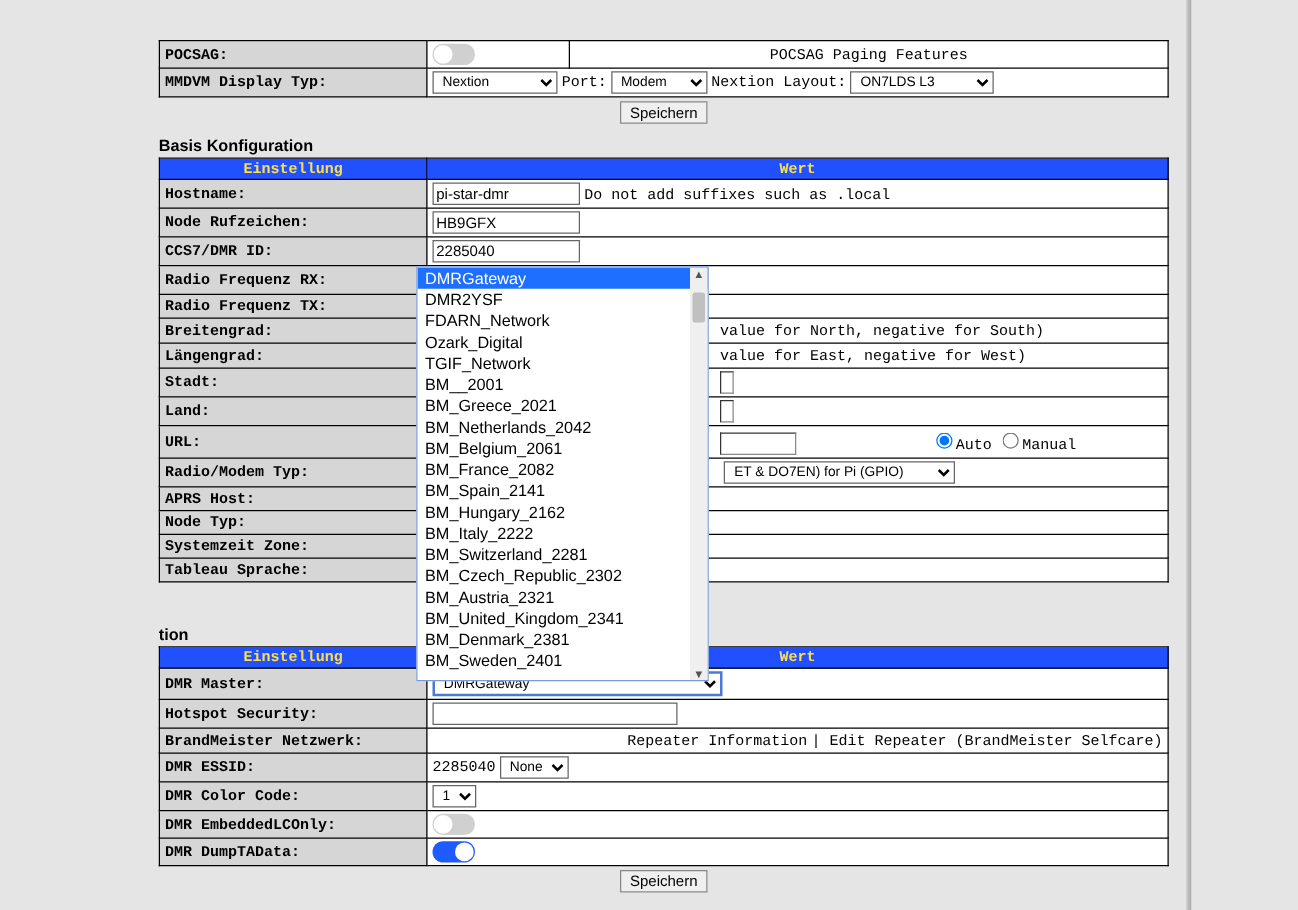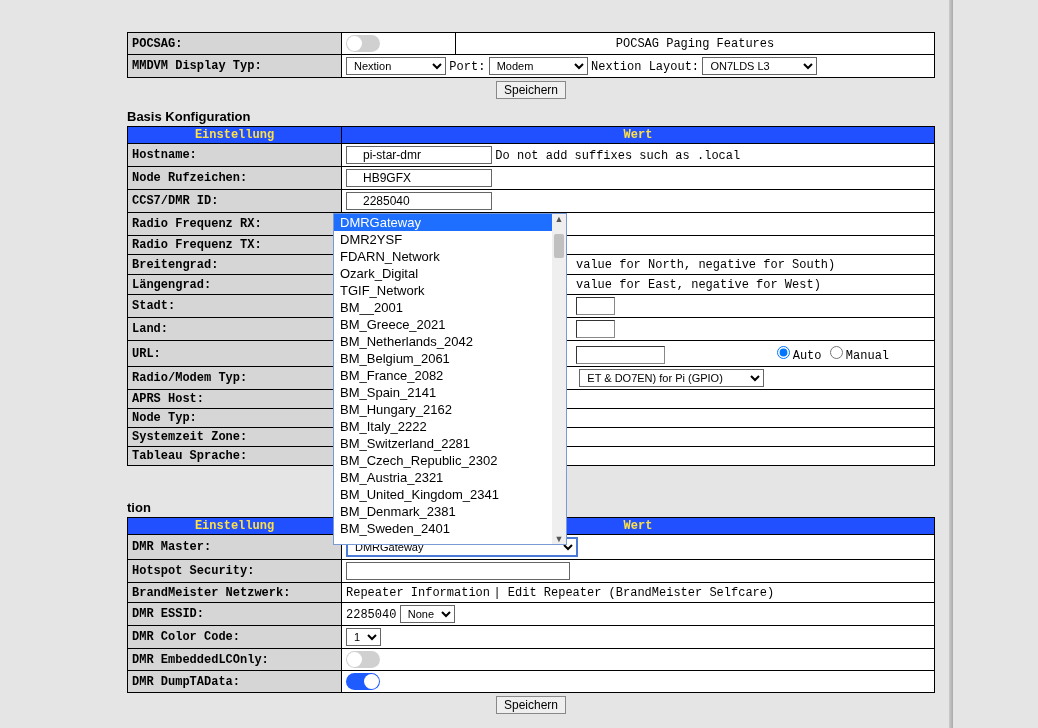--- a/index.html
+++ b/index.html
@@ -60,21 +60,21 @@
 button.speichern {
   font-family: inherit;
   font-size: 12px;
   padding: 1px 7px;
   background: #efefef;
   border: 1px solid #888;
 }
 select, input[type=text] {
   font-family: inherit;
   font-size: 12px;
-  padding: 1px 16px;
+  padding: 1px 2px;
   border: 1px solid #666;
 }
 .toggle {
   display: inline-block;
   width: 34px;
   height: 17px;
   border-radius: 9px;
   background: #d0d0d0;
   position: relative;
   vertical-align: middle;
@@ -185,21 +185,21 @@
     </td>
     <td style="text-align:center"><span class="mono">POCSAG Paging Features</span></td>
   </tr>
   <tr>
     <td class="label">MMDVM Display Typ:</td>
     <td colspan="2">
       <select class="sub-select" style="width:100px">
         <option>Nextion</option>
       </select>
       <span class="mono">Port:</span>
-      <select class="sub-select" style="width:99px">
+      <select class="sub-select" style="width:77px">
         <option>Modem</option>
       </select>
       <span class="mono">Nextion Layout:</span>
       <select class="sub-select" style="width:115px">
         <option>ON7LDS L3</option>
       </select>
     </td>
   </tr>
 </tbody>
       </table>
@@ -305,21 +305,21 @@
         <option>DMRGateway</option>
       </select>
     </td>
   </tr>
   <tr>
     <td class="label">Hotspot Security:</td>
     <td><input type="text" style="width: 190px;"></td>
   </tr>
   <tr>
     <td class="label">BrandMeister Netzwerk:</td>
-    <td style="text-align:left">
+    <td style="text-align:right">
       <span class="bm-link">Repeater Information</span>
       <span class="mono"> | </span>
       <span class="bm-link">Edit Repeater (BrandMeister Selfcare)</span>
     </td>
   </tr>
   <tr>
     <td class="label">DMR ESSID:</td>
     <td>
       <span class="mono">2285040</span>
       <select class="sub-select">

